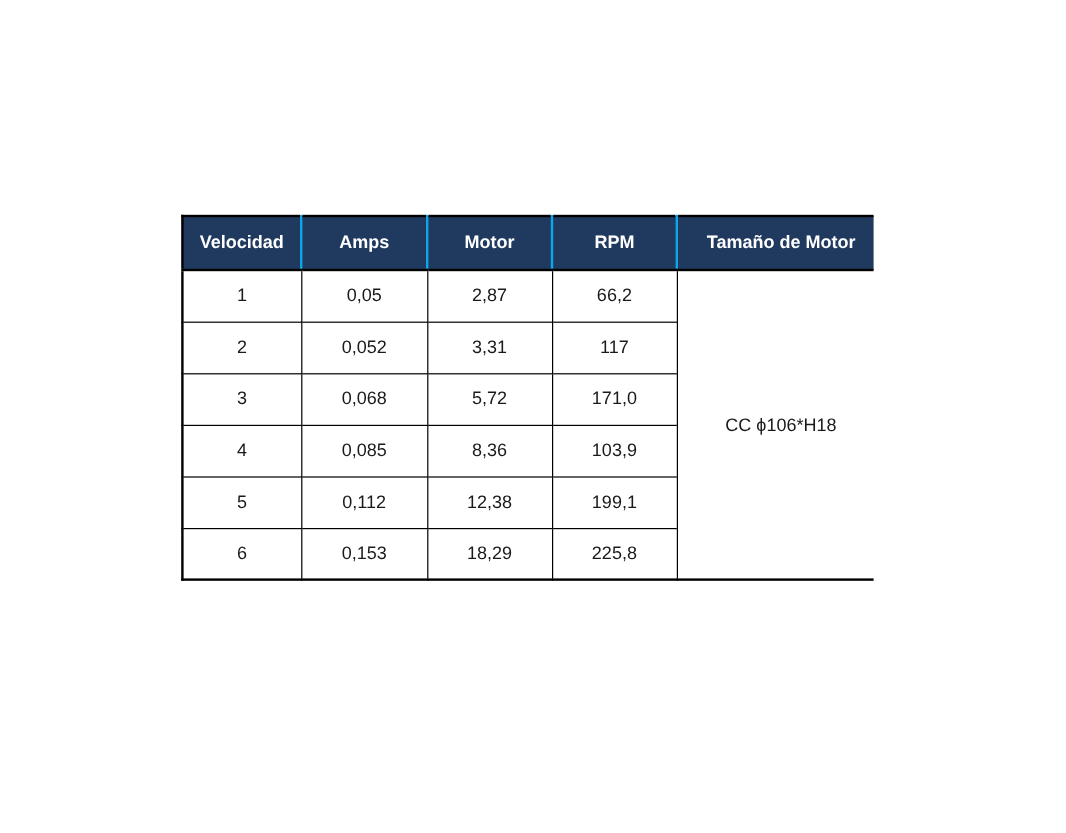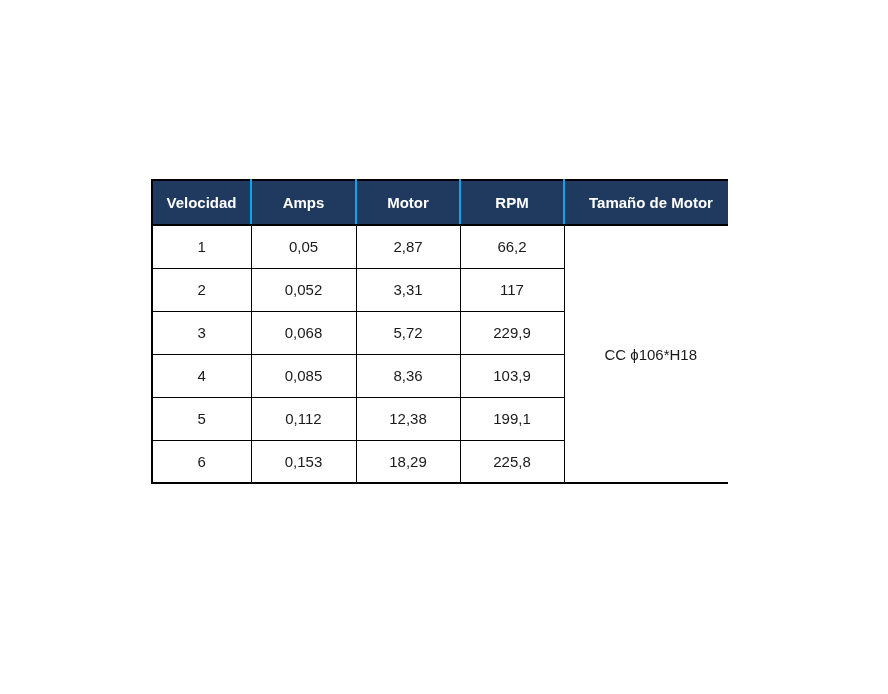--- a/index.html
+++ b/index.html
@@ -86,21 +86,21 @@
       <tr>
         <td>2</td>
         <td>0,052</td>
         <td>3,31</td>
         <td>117</td>
       </tr>
       <tr>
         <td>3</td>
         <td>0,068</td>
         <td>5,72</td>
-        <td>229,9</td>
+        <td>171,0</td>
       </tr>
       <tr>
         <td>4</td>
         <td>0,085</td>
         <td>8,36</td>
         <td>103,9</td>
       </tr>
       <tr>
         <td>5</td>
         <td>0,112</td>

